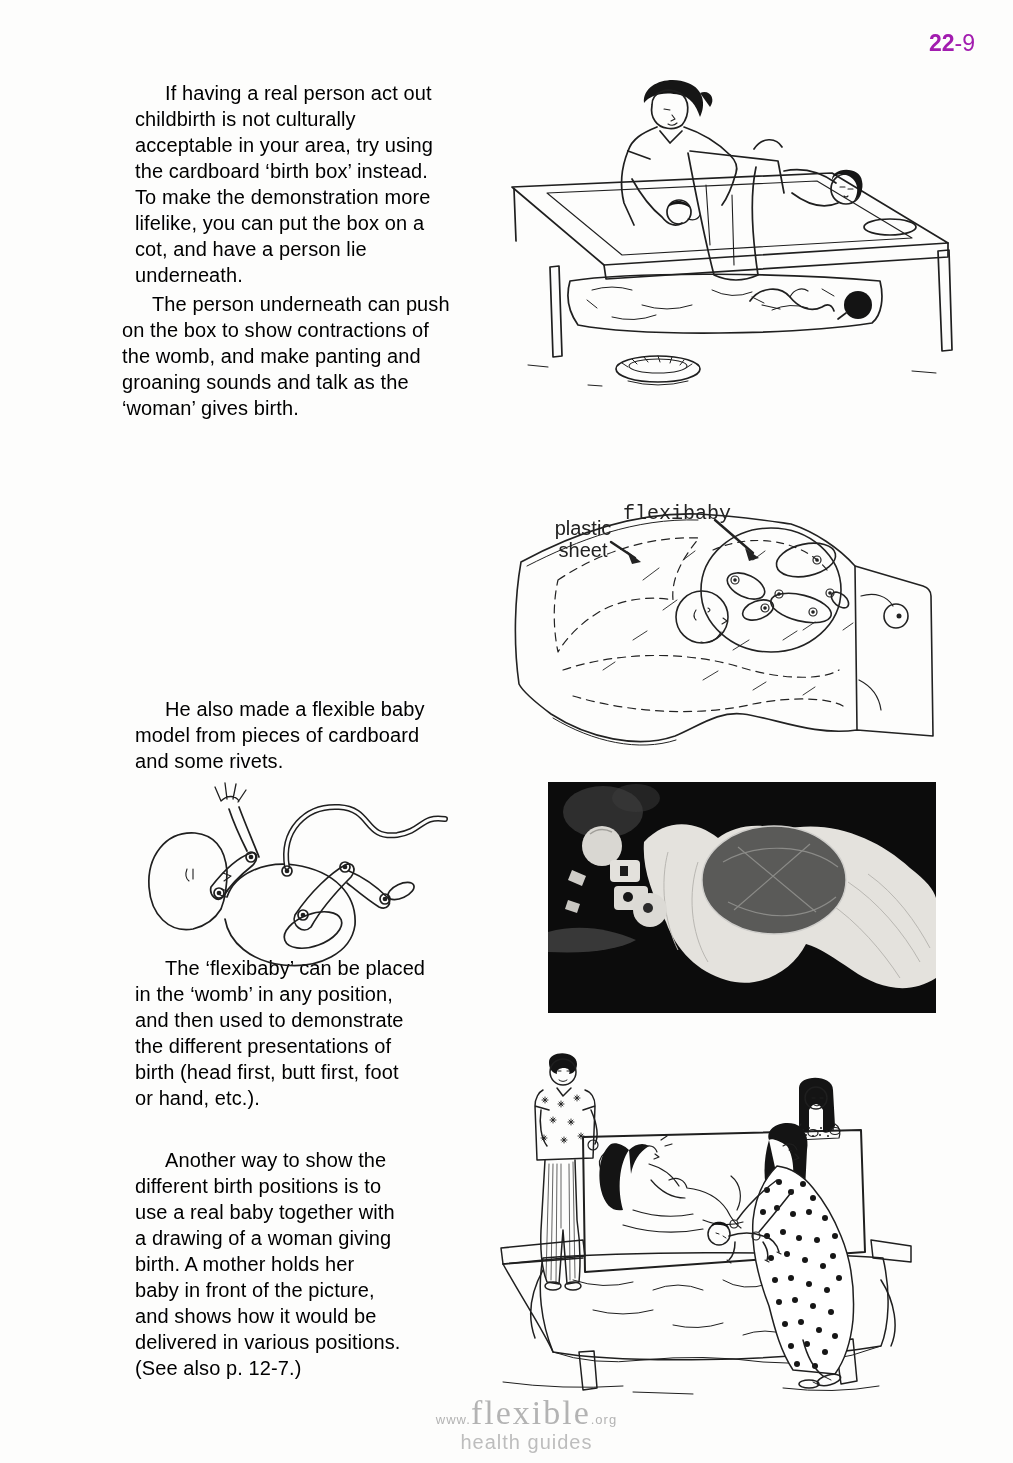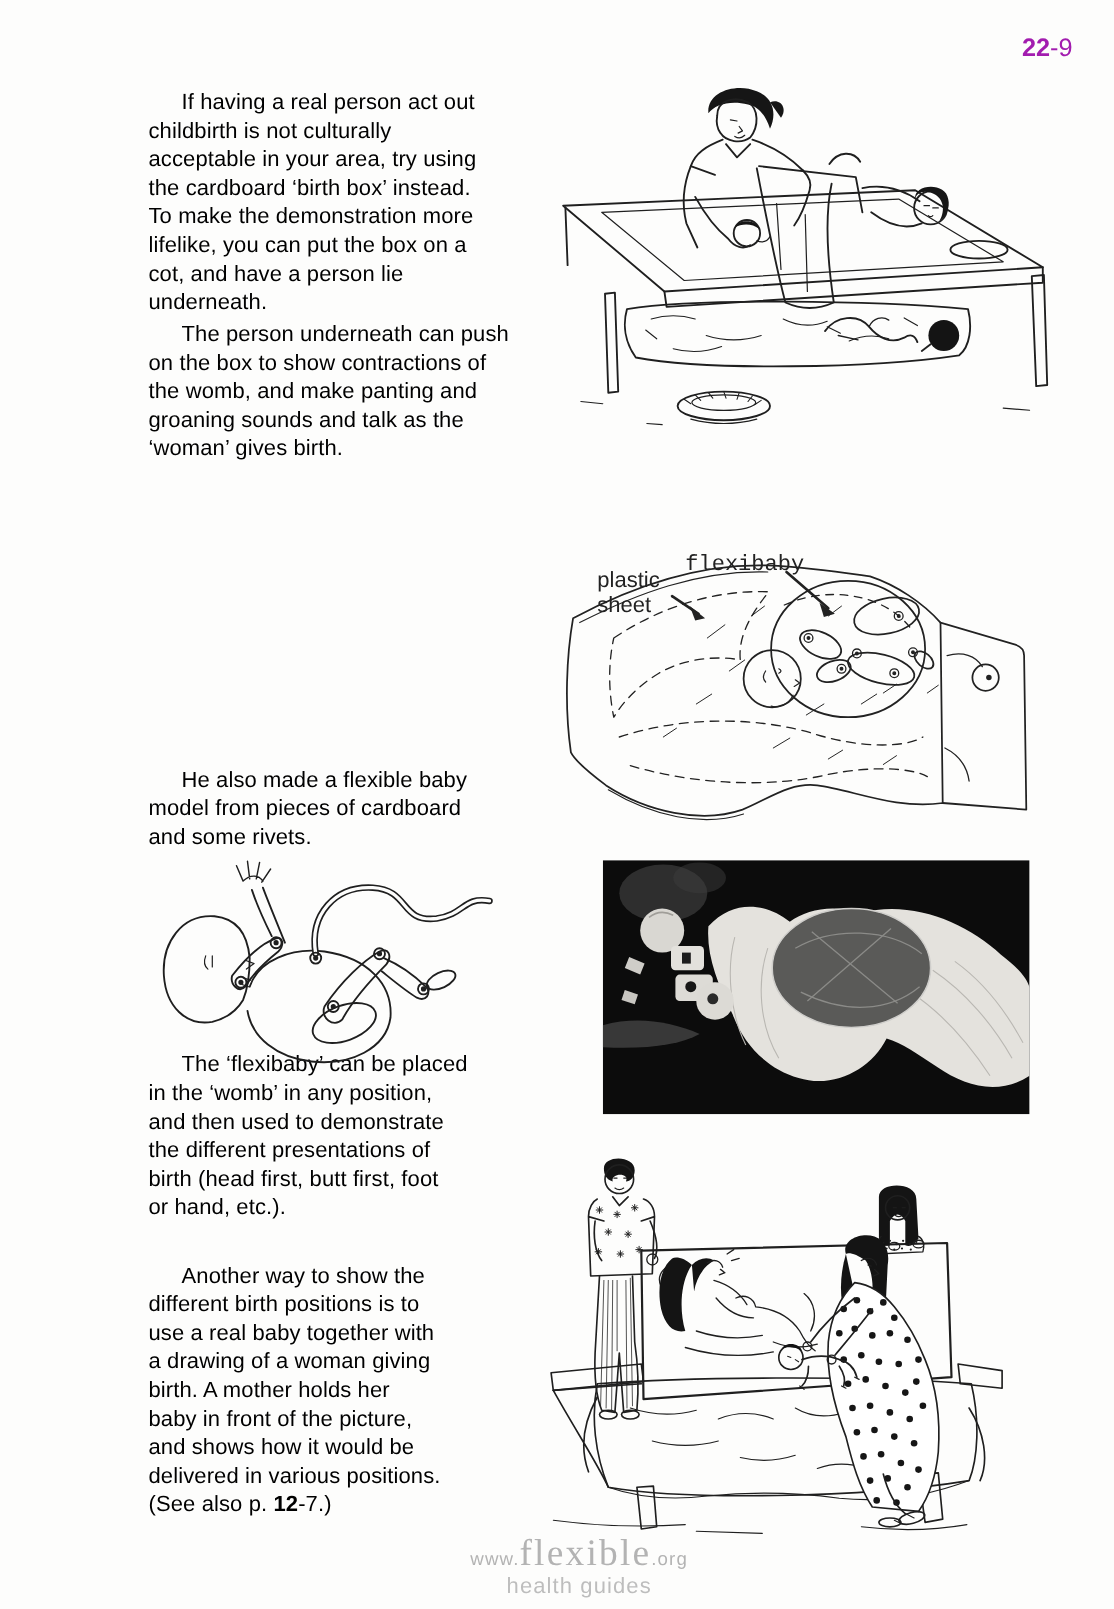--- a/index.html
+++ b/index.html
@@ -12,28 +12,28 @@
   .para {
     position:absolute; font-size:20px; line-height:26px;
     white-space:pre-line; text-indent:30px; color:#000000;
     letter-spacing:0.1px;
   }
   .page-number { position:absolute; left:929px; top:30px; font-size:23px; color:#a21caf; }
   .page-number .bold { font-weight:bold; }
   .fig { position:absolute; }
   .fig svg { display:block; }
   .fig-label { position:absolute; font-size:20px; color:#222; line-height:22px; white-space:pre-line; }
-  .fig-label.center { text-align:left; }
-  .bold-ref { font-weight:bold; }
+  .fig-label.center { text-align:center; }
+  .bold-ref { font-weight:normal; }
   .footer {
     position:absolute; left:0; right:0; top:1396px; text-align:center;
     color:#b3b3b3; transform:translateX(20px); line-height:1;
   }
   .footer .line1 { white-space:nowrap; }
-  .footer .small { font-size:17px; letter-spacing:1px;margin-top:10px; }
+  .footer .small { font-size:13px; letter-spacing:1px;margin-top:10px; }
   .footer .brand { font-family:"Liberation Serif","DejaVu Serif",serif; font-size:34px; letter-spacing:2px; }
   .footer .tagline { font-size:20px; color:#bdbdbd; margin-top:2px; letter-spacing:1px; }
   svg path, svg circle, svg ellipse, svg line, svg polygon, svg rect {
     vector-effect:non-scaling-stroke;
   }
 </style>
 </head>
 <body>
 
 <div class="page">
@@ -42,21 +42,21 @@
 
   <div class="para" style="left:135px; top:80px; width:370px;">If having a real person act out
 childbirth is not culturally
 acceptable in your area, try using
 the cardboard ‘birth box’ instead.
 To make the demonstration more
 lifelike, you can put the box on a
 cot, and have a person lie
 underneath.</div>
 
-  <div class="para" style="left:135px; top:291px; width:390px;">The person underneath can push
+  <div class="para" style="left:122px; top:291px; width:390px;">The person underneath can push
 on the box to show contractions of
 the womb, and make panting and
 groaning sounds and talk as the
 ‘woman’ gives birth.</div>
 
 
 
   <div class="para" style="left:135px; top:955px; width:390px;">The ‘flexibaby’ can be placed
 in the ‘womb’ in any position,
 and then used to demonstrate

